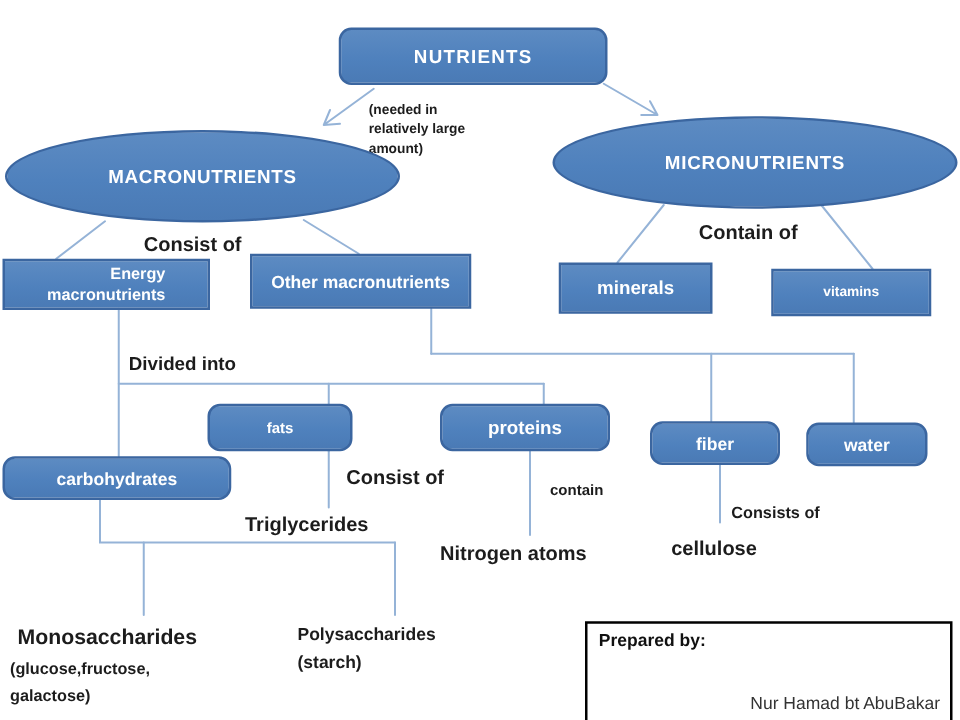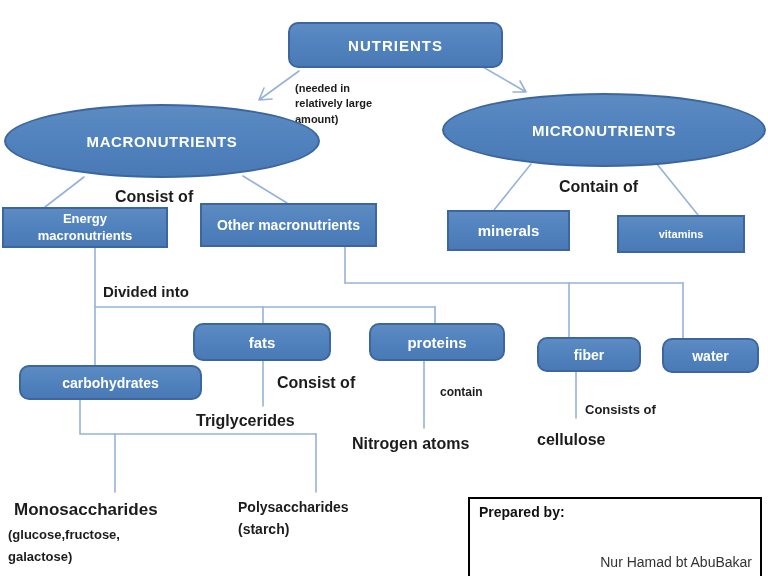--- a/index.html
+++ b/index.html
@@ -9,23 +9,23 @@
   }
   #connectors{position:absolute;left:0;top:0;z-index:0;}
   .node{
     position:absolute;z-index:1;
     background:linear-gradient(180deg,#5d8bc2 0%,#4f81bd 55%,#4a7ab5 100%);
     border:2px solid #3b66a0;
     color:#ffffff;font-weight:600;
     display:flex;align-items:center;justify-content:center;
     text-align:center;box-sizing:border-box;
   }
-  .rounded{border-radius:10px;margin-left:17px;}
+  .rounded{border-radius:10px;}
   .ellipse{border-radius:50%;letter-spacing:0.6px;}
-  .multiline{white-space:pre-line;line-height:1.25;}
+  .multiline{white-space:pre-line;line-height:1.25;text-align:right;}
   .lbl{
     position:absolute;z-index:1;color:#1c1c1c;font-weight:700;
     white-space:pre-line;line-height:1.55;
   }
   .footer-box{
     position:absolute;z-index:2;left:468px;top:497px;width:294px;height:83px;
     background:#ffffff;border:2px solid #000000;box-sizing:border-box;
   }
   .footer-box .title{position:absolute;left:9px;top:5px;font-weight:700;font-size:14px;color:#111;}
   .footer-box .author1{position:absolute;right:8px;top:29px;font-size:14px;color:#333;}
@@ -94,21 +94,21 @@
 macronutrients</div>
 
   <div class="node" style="left:200px;top:203px;width:177px;height:44px;font-size:14px;">Other macronutrients</div>
 
   <div class="node" style="left:447px;top:210px;width:123px;height:41px;font-size:15px;">minerals</div>
 
   <div class="node" style="left:617px;top:215px;width:128px;height:38px;font-size:11px;">vitamins</div>
 
   <div class="node rounded" style="left:2px;top:365px;width:183px;height:35px;font-size:14px;">carbohydrates</div>
 
-  <div class="node rounded" style="left:176px;top:323px;width:138px;height:38px;font-size:15px;">fats</div>
+  <div class="node rounded" style="left:166px;top:323px;width:116px;height:38px;font-size:12px;">fats</div>
 
   <div class="node rounded" style="left:352px;top:323px;width:136px;height:38px;font-size:15px;">proteins</div>
 
   <div class="node rounded" style="left:520px;top:337px;width:104px;height:35px;font-size:14px;">fiber</div>
 
   <div class="node rounded" style="left:645px;top:338px;width:97px;height:35px;font-size:14px;">water</div>
 
   <div class="lbl" style="left:196px;top:409px;font-size:16px;">Triglycerides</div>
 
   <div class="lbl" style="left:352px;top:432px;font-size:16px;">Nitrogen atoms</div>

